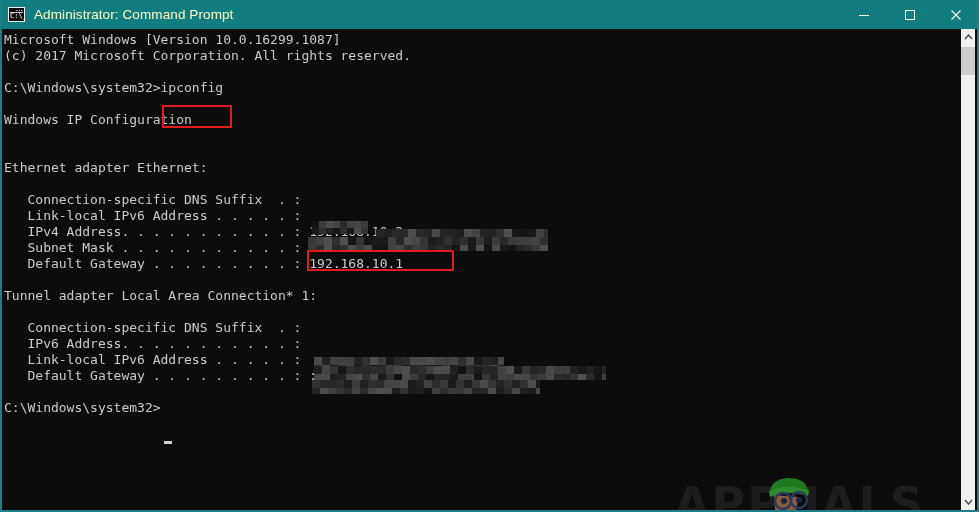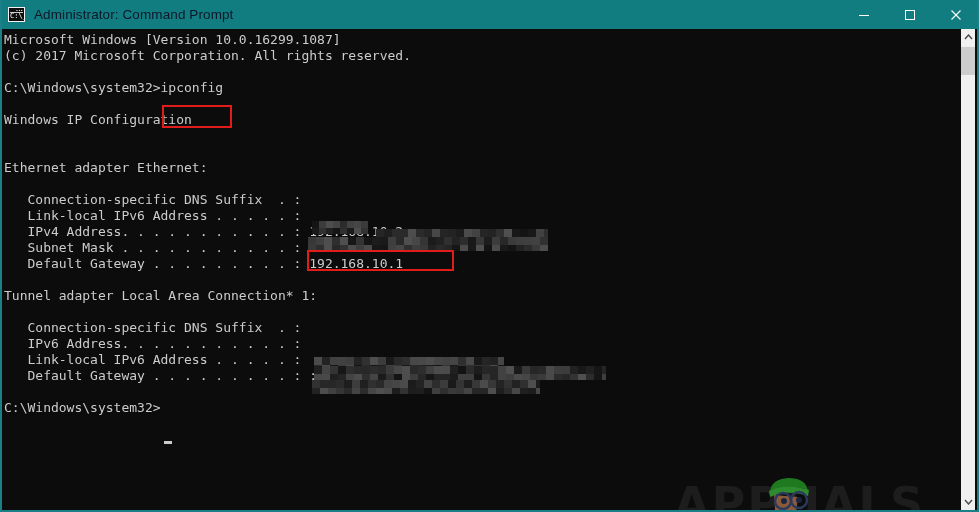--- a/index.html
+++ b/index.html
@@ -67,21 +67,21 @@
     position: absolute;
     left: 1px;
     bottom: 0px;
     font-family: "DejaVu Sans Mono", monospace;
     font-size: 7px;
     line-height: 9px;
     color: #ffffff;
     white-space: nowrap;
   }
   #title-text {
-    color: #0f172a;
+    color: #fef9c3;
     font-size: 13.5px;
     line-height: 29px;
     letter-spacing: 0.1px;
     white-space: nowrap;
     user-select: none;
   }
   #window-controls {
     position: absolute;
     right: 0;
     top: 0;

